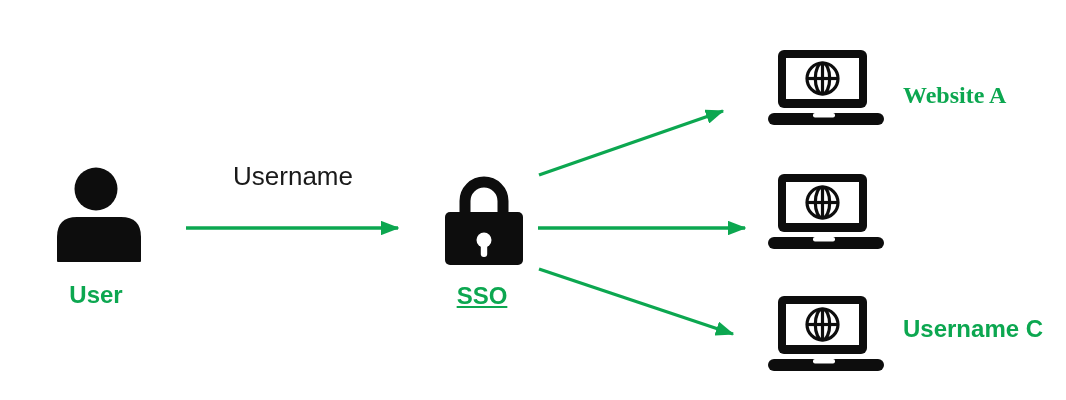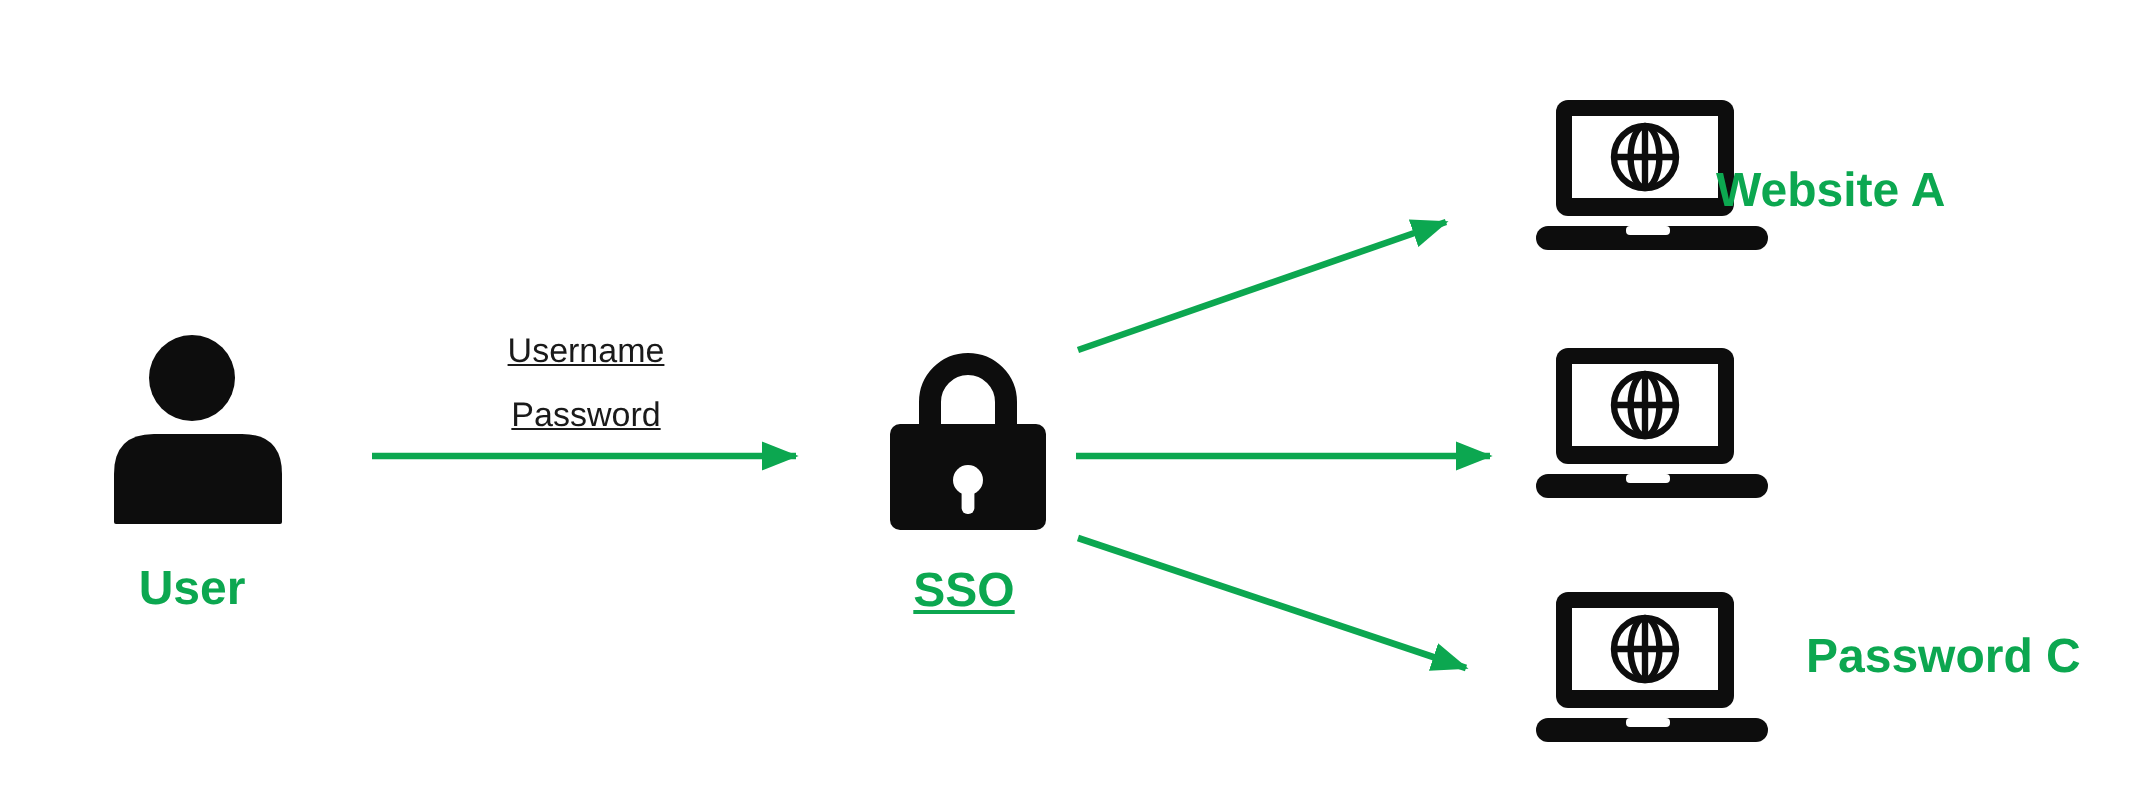--- a/index.html
+++ b/index.html
@@ -26,26 +26,25 @@
     position: absolute;
     font-weight: 700;
     font-size: 24px;
     line-height: 29px;
     color: var(--accent, #0ca750);
     white-space: nowrap;
   }
   .centered { transform: translateX(-50%); }
   .edge-label {
     position: absolute;
-    font-size: 17px;
+    font-size: 26px;
     line-height: 32px;
     color: var(--text, #1a1a1a);
     text-align: center;
     white-space: nowrap;
-    text-decoration: underline;
   }
 </style>
 </head>
 <body>
 
 <div class="canvas">
 
   <svg class="arrow-layer" viewBox="0 0 1066 400" xmlns="http://www.w3.org/2000/svg">
     <defs>
       <marker id="ah" markerUnits="strokeWidth" markerWidth="5.6" markerHeight="4.4" refX="5.2" refY="2.2" orient="auto">
@@ -59,42 +58,41 @@
   </svg>
 
   <svg class="abs" style="left:53px; top:167px;" width="92" height="95" viewBox="0 0 92 95" xmlns="http://www.w3.org/2000/svg">
     <circle cx="43" cy="22" r="21.5" fill="#0d0d0d"></circle>
     <path d="M4,94 L4,70 Q4,50 24,50 L68,50 Q88,50 88,70 L88,94 Q88,95 87,95 L5,95 Q4,95 4,94 Z" fill="#0d0d0d"></path>
   </svg>
   <div class="node-label centered" style="left:96px; top:280px;">User</div>
 
   <div class="edge-label centered" style="left:293px; top:160px;">
     <div>Username</div>
-    <div>Password</div>
   </div>
 
   <svg class="abs" style="left:445px; top:167px;" width="78" height="98" viewBox="0 0 78 98" xmlns="http://www.w3.org/2000/svg">
     <path d="M20,45 L20,34 a19,19 0 0 1 38,0 L58,45" fill="none" stroke="#0d0d0d" stroke-width="11"></path>
     <rect x="0" y="45" width="78" height="53" rx="5" fill="#0d0d0d"></rect>
     <circle cx="39" cy="73" r="7.5" fill="#ffffff"></circle>
     <rect x="35.8" y="76" width="6.4" height="14" rx="3" fill="#ffffff"></rect>
   </svg>
   <div class="node-label centered" style="left:482px; top:281px;text-decoration:underline;">SSO</div>
 
   <svg class="abs laptop" style="left:768px; top:50px;" width="116" height="76" viewBox="0 0 116 76" xmlns="http://www.w3.org/2000/svg">
     <rect x="10" y="0" width="89" height="58" rx="6" fill="#0d0d0d"></rect>
     <rect x="18" y="8" width="73" height="41" fill="#ffffff"></rect>
     <circle cx="54.5" cy="28.5" r="15.5" fill="none" stroke="#0d0d0d" stroke-width="3.2"></circle>
     <ellipse cx="54.5" cy="28.5" rx="7.2" ry="15.5" fill="none" stroke="#0d0d0d" stroke-width="3.2"></ellipse>
     <line x1="39" y1="28.5" x2="70" y2="28.5" stroke="#0d0d0d" stroke-width="3.2"></line>
     <line x1="54.5" y1="13" x2="54.5" y2="44" stroke="#0d0d0d" stroke-width="3.2"></line>
     <rect x="0" y="63" width="116" height="12" rx="6" fill="#0d0d0d"></rect>
     <rect x="45" y="63" width="22" height="4.5" rx="2" fill="#ffffff"></rect>
   </svg>
-  <div class="node-label" style="left:858px; top:81px;">Website A</div>
+  <div class="node-label" style="left:903px; top:81px;font-family:Liberation Serif, serif;">Website A</div>
 
   <svg class="abs laptop" style="left:768px; top:174px;" width="116" height="76" viewBox="0 0 116 76" xmlns="http://www.w3.org/2000/svg">
     <rect x="10" y="0" width="89" height="58" rx="6" fill="#0d0d0d"></rect>
     <rect x="18" y="8" width="73" height="41" fill="#ffffff"></rect>
     <circle cx="54.5" cy="28.5" r="15.5" fill="none" stroke="#0d0d0d" stroke-width="3.2"></circle>
     <ellipse cx="54.5" cy="28.5" rx="7.2" ry="15.5" fill="none" stroke="#0d0d0d" stroke-width="3.2"></ellipse>
     <line x1="39" y1="28.5" x2="70" y2="28.5" stroke="#0d0d0d" stroke-width="3.2"></line>
     <line x1="54.5" y1="13" x2="54.5" y2="44" stroke="#0d0d0d" stroke-width="3.2"></line>
     <rect x="0" y="63" width="116" height="12" rx="6" fill="#0d0d0d"></rect>
     <rect x="45" y="63" width="22" height="4.5" rx="2" fill="#ffffff"></rect>
@@ -103,15 +101,15 @@
   <svg class="abs laptop" style="left:768px; top:296px;" width="116" height="76" viewBox="0 0 116 76" xmlns="http://www.w3.org/2000/svg">
     <rect x="10" y="0" width="89" height="58" rx="6" fill="#0d0d0d"></rect>
     <rect x="18" y="8" width="73" height="41" fill="#ffffff"></rect>
     <circle cx="54.5" cy="28.5" r="15.5" fill="none" stroke="#0d0d0d" stroke-width="3.2"></circle>
     <ellipse cx="54.5" cy="28.5" rx="7.2" ry="15.5" fill="none" stroke="#0d0d0d" stroke-width="3.2"></ellipse>
     <line x1="39" y1="28.5" x2="70" y2="28.5" stroke="#0d0d0d" stroke-width="3.2"></line>
     <line x1="54.5" y1="13" x2="54.5" y2="44" stroke="#0d0d0d" stroke-width="3.2"></line>
     <rect x="0" y="63" width="116" height="12" rx="6" fill="#0d0d0d"></rect>
     <rect x="45" y="63" width="22" height="4.5" rx="2" fill="#ffffff"></rect>
   </svg>
-  <div class="node-label" style="left:903px; top:314px;">Password C</div>
+  <div class="node-label" style="left:903px; top:314px;">Username C</div>
 
 </div>
 
 </body></html>

